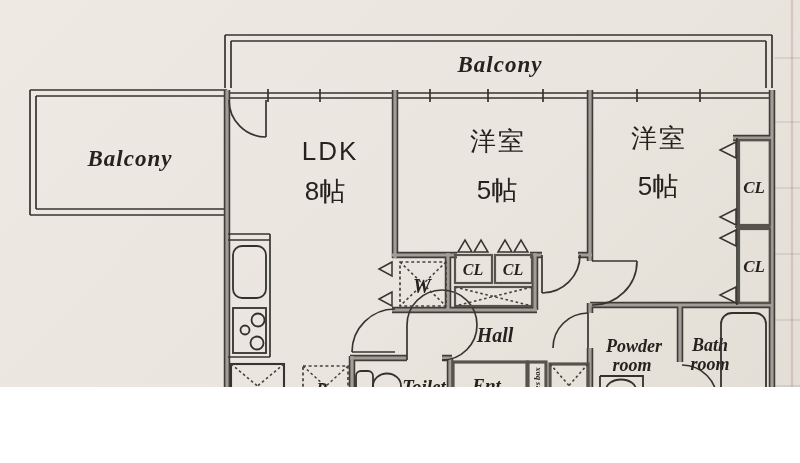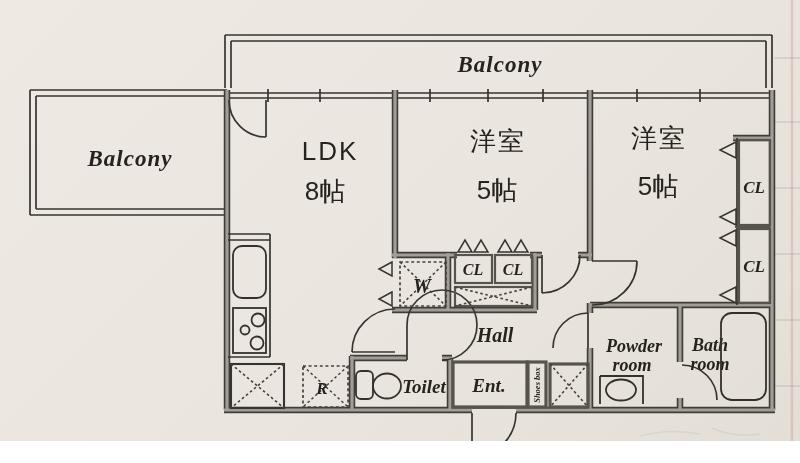--- a/index.html
+++ b/index.html
@@ -1,18 +1,18 @@
 <!DOCTYPE html>
 <html style="--paper: #eae6df; --wall: #403c38; --wallfill: #a29e97; --line: #37342f; --text: #26231f;"><head>
 <meta charset="utf-8">
 <style>
   html,body{margin:0;padding:0;}
   .stage{
     position:relative;
-    width:800px;height:441px;
+    width:800px;height:387px;
     background:linear-gradient(135deg, #eee9e2 0%, #eae6df 55%, #e3dfd6 100%);
     overflow:hidden;
     font-family:"Liberation Serif", serif;
   }
   svg{display:block}
   .ln{stroke:var(--line,#37342f);stroke-width:1.7;fill:none;stroke-linecap:butt}
   .ln2{stroke:var(--line,#37342f);stroke-width:2.1;fill:none}
   .wall-outer{stroke:var(--wall,#403c38);stroke-width:6.5;fill:none}
   .wall-inner{stroke:var(--wallfill,#a29e97);stroke-width:3.2;fill:none}
   .med{stroke:#57534d;stroke-width:3.2;fill:none}

